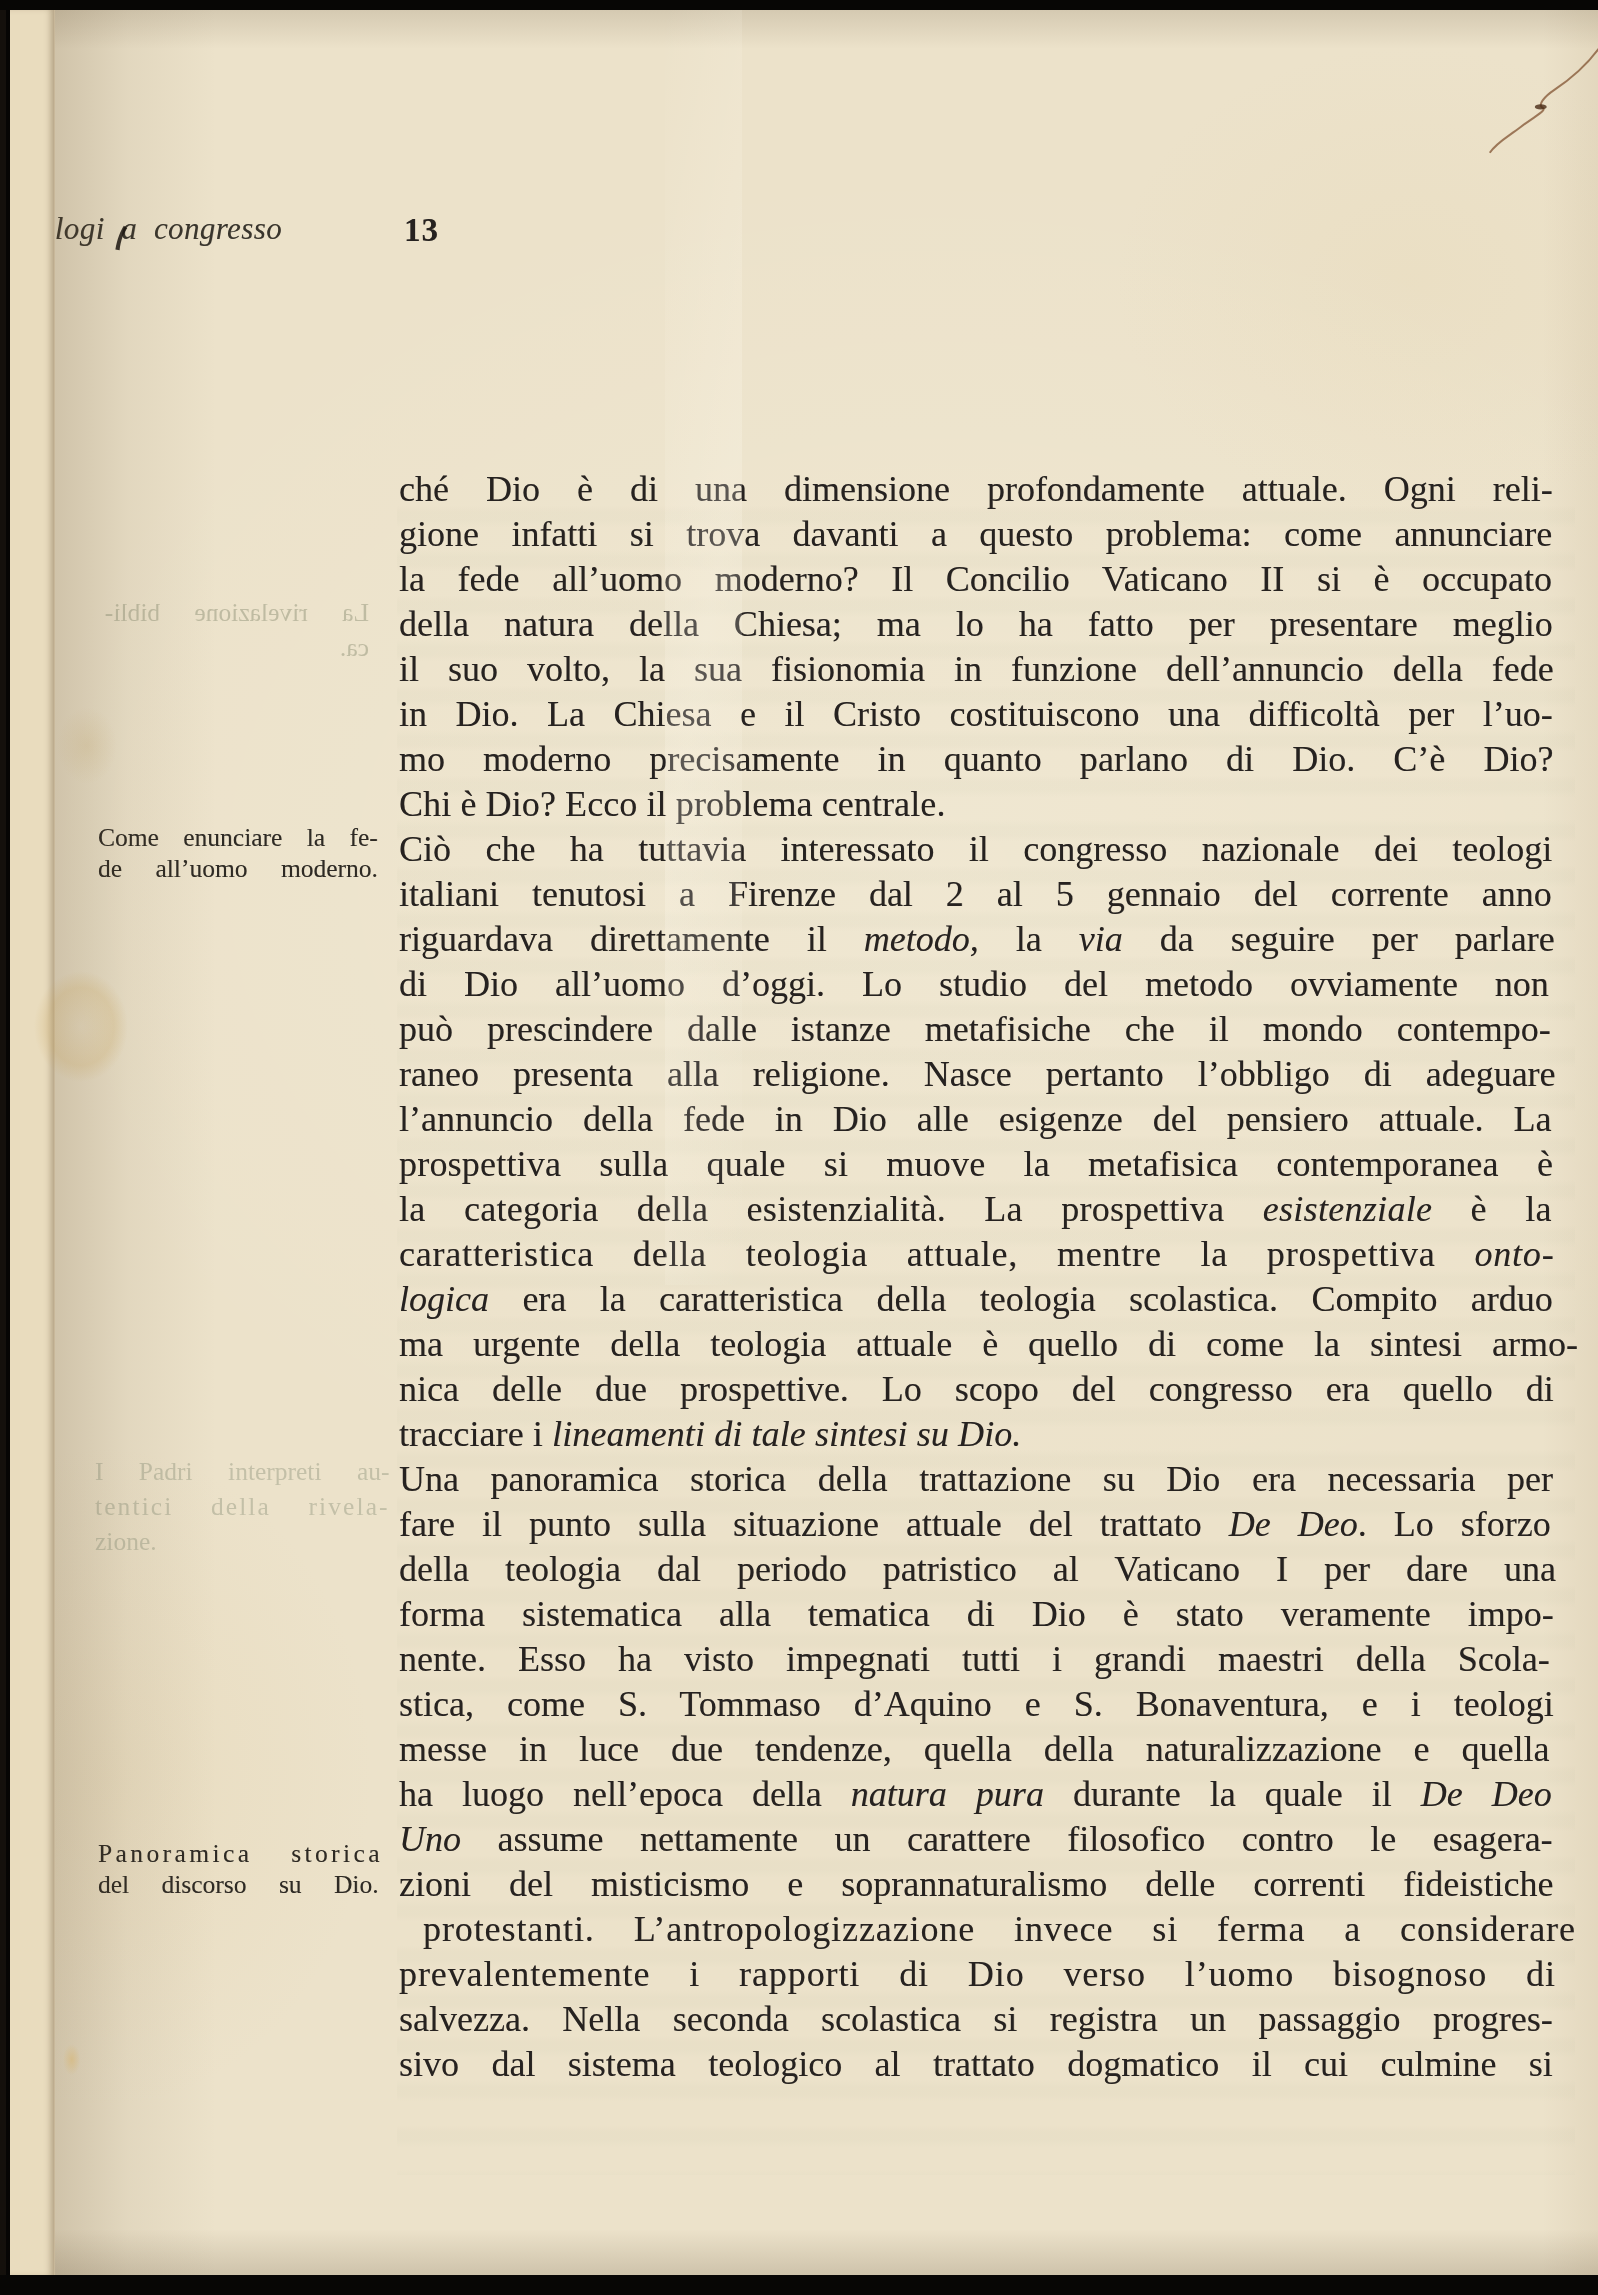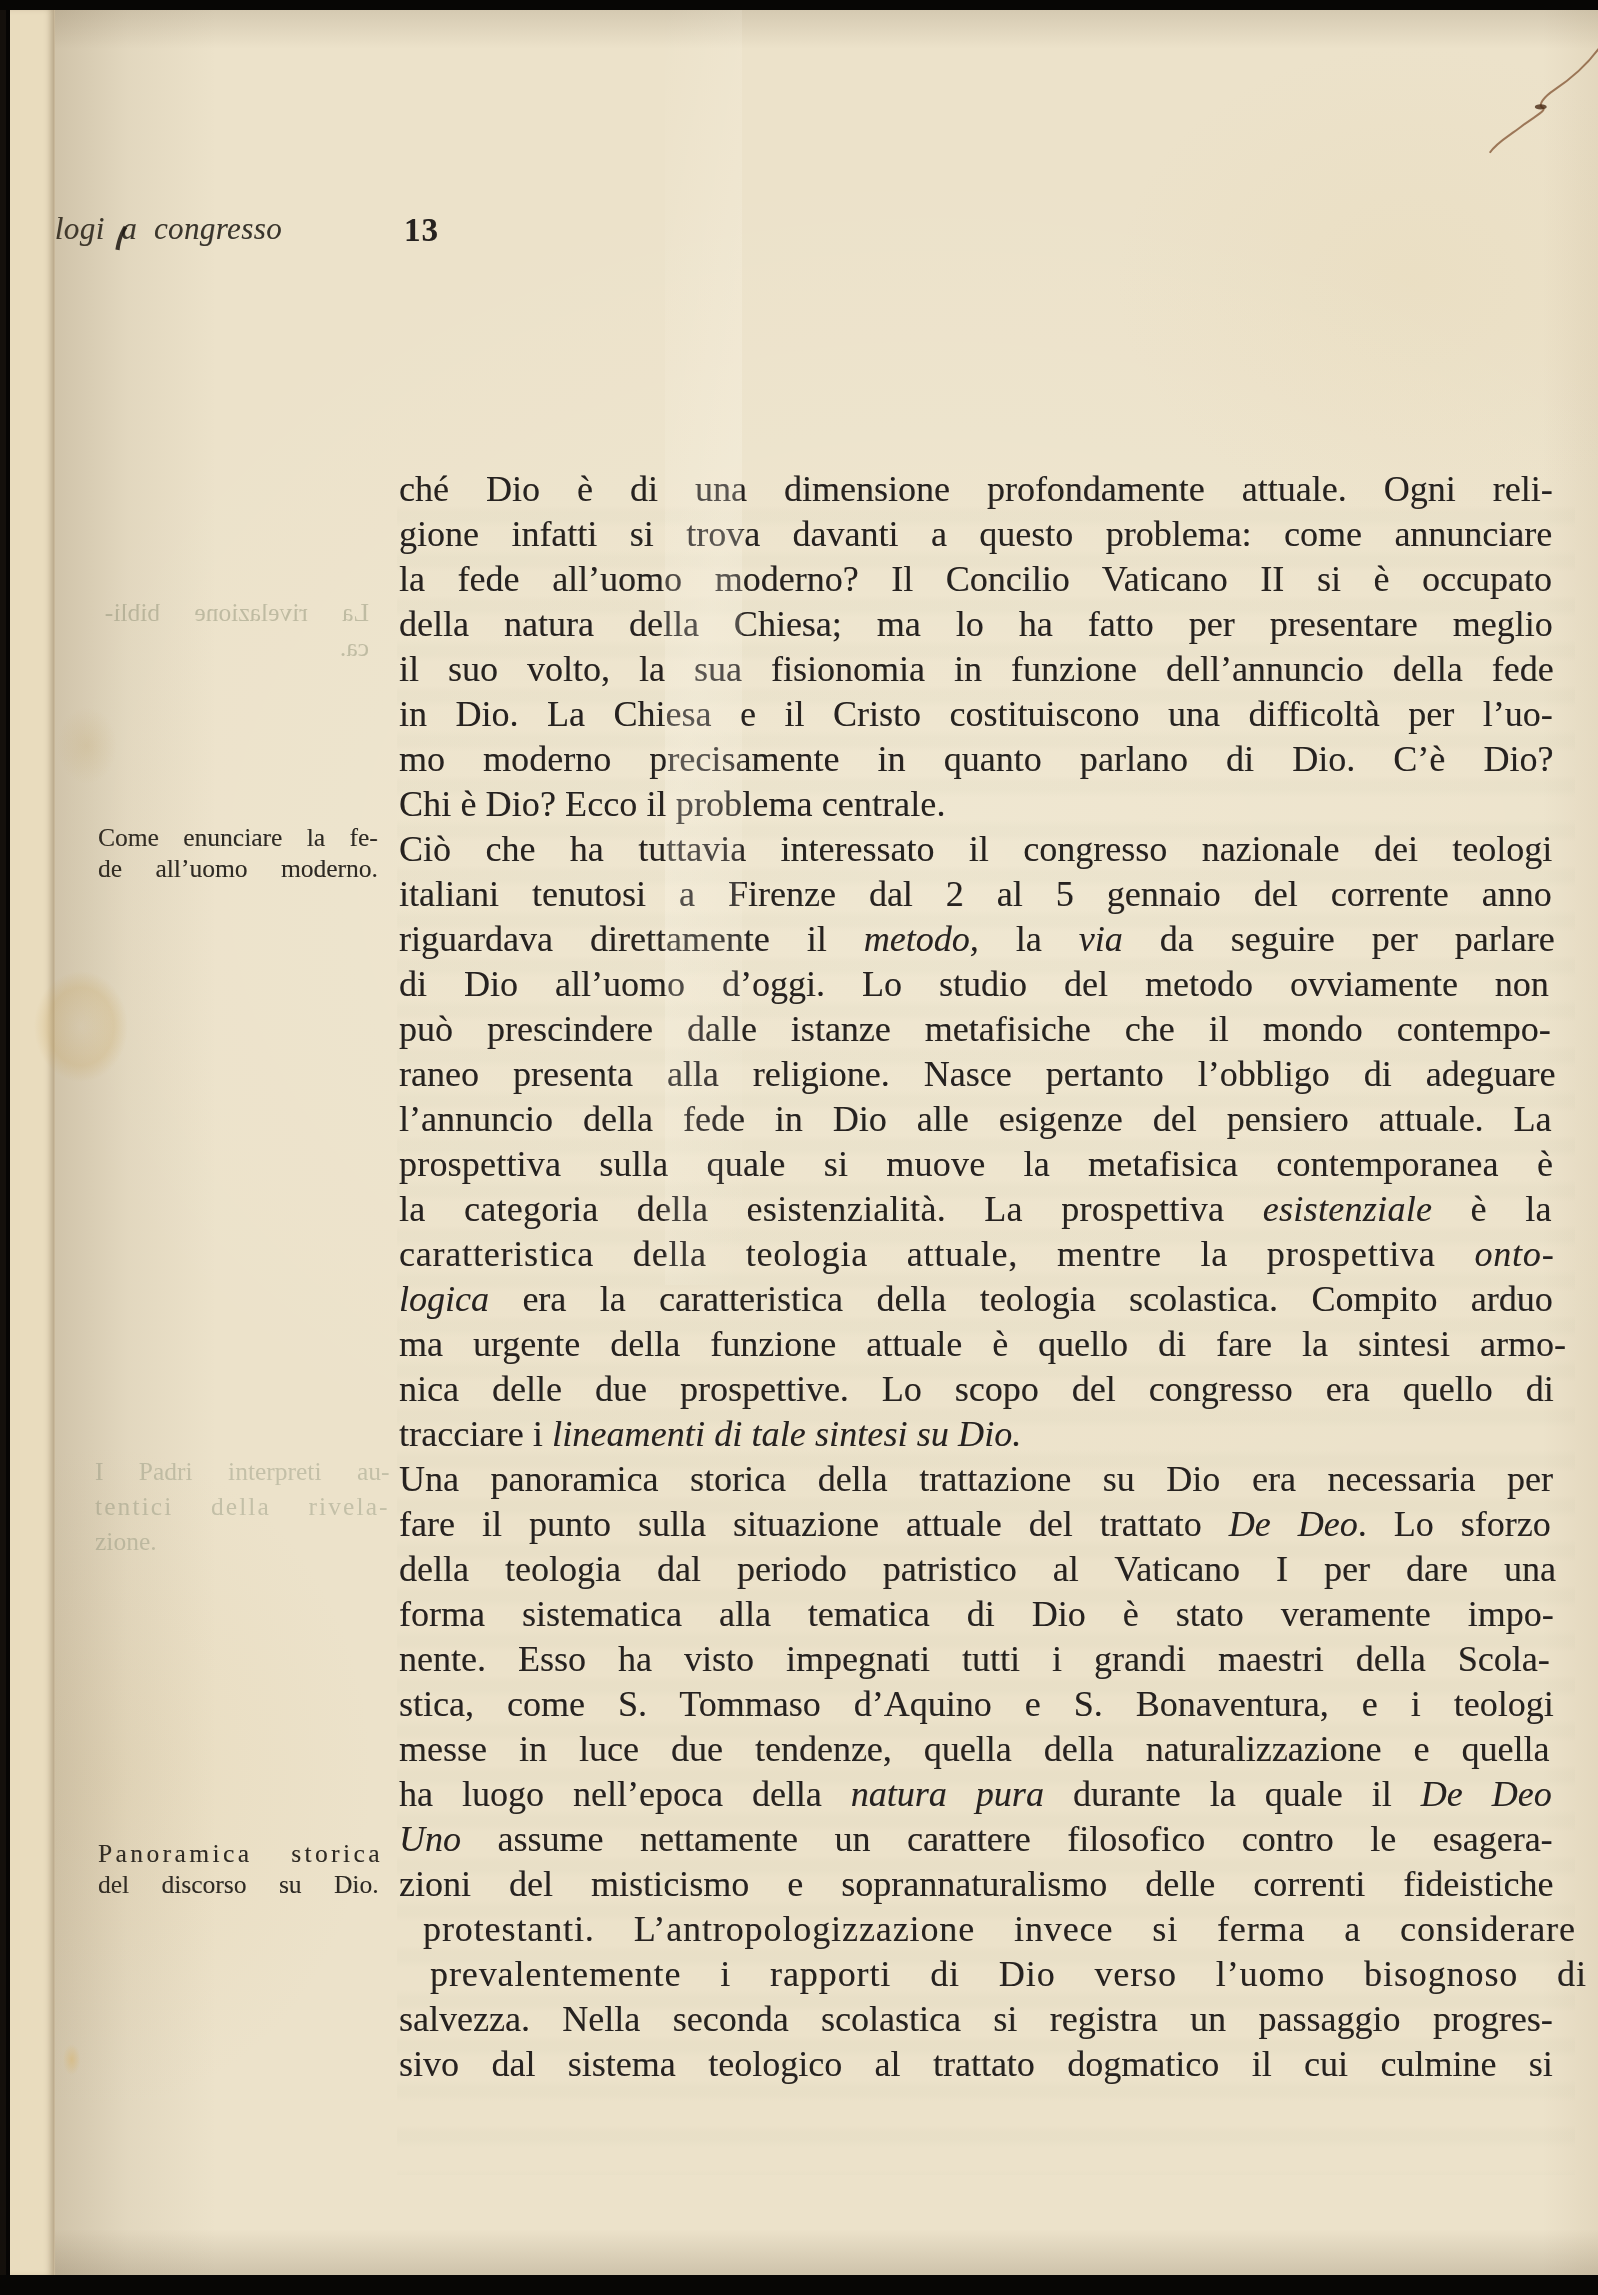--- a/index.html
+++ b/index.html
@@ -121,35 +121,35 @@
         <div class="bline"><span class="lt" style="word-spacing: 24px; letter-spacing: 0px;">italiani tenutosi a Firenze dal 2 al 5 gennaio del corrente anno</span></div>
         <div class="bline"><span class="lt" style="word-spacing: 28px; letter-spacing: 0px;">riguardava direttamente il <em>metodo,</em> la <em>via</em> da seguire per parlare</span></div>
         <div class="bline"><span class="lt" style="word-spacing: 28px; letter-spacing: 0px;">di Dio all’uomo d’oggi. Lo studio del metodo ovviamente non</span></div>
         <div class="bline"><span class="lt" style="word-spacing: 25px; letter-spacing: 0px;">può prescindere dalle istanze metafisiche che il mondo contempo-</span></div>
         <div class="bline"><span class="lt" style="word-spacing: 25px; letter-spacing: 0px;">raneo presenta alla religione. Nasce pertanto l’obbligo di adeguare</span></div>
         <div class="bline"><span class="lt" style="word-spacing: 21px; letter-spacing: 0px;">l’annuncio della fede in Dio alle esigenze del pensiero attuale. La</span></div>
         <div class="bline"><span class="lt" style="word-spacing: 29px; letter-spacing: 0.2px;">prospettiva sulla quale si muove la metafisica contemporanea è</span></div>
         <div class="bline"><span class="lt" style="word-spacing: 29px; letter-spacing: 0.3px;">la categoria della esistenzialità. La prospettiva <em>esistenziale</em> è la</span></div>
         <div class="bline"><span class="lt" style="word-spacing: 29px; letter-spacing: 0.8px;">caratteristica della teologia attuale, mentre la prospettiva <em>onto-</em></span></div>
         <div class="bline"><span class="lt" style="word-spacing: 24.4px; letter-spacing: 0px;"><em>logica</em> era la caratteristica della teologia scolastica. Compito arduo</span></div>
-        <div class="bline"><span class="lt" style="word-spacing: 21px; letter-spacing: 0px;">ma urgente della funzione attuale è quello di fare la sintesi armo-</span></div>
+        <div class="bline"><span class="lt" style="word-spacing: 21px; letter-spacing: 0px;">ma urgente della teologia attuale è quello di come la sintesi armo-</span></div>
         <div class="bline"><span class="lt" style="word-spacing: 24px; letter-spacing: 0px;">nica delle due prospettive. Lo scopo del congresso era quello di</span></div>
         <div class="bline end pend"><span class="lt">tracciare i <em>lineamenti di tale sintesi su Dio.</em></span></div>
         <div class="bline"><span class="lt" style="word-spacing: 22.6px; letter-spacing: 0px;">Una panoramica storica della trattazione su Dio era necessaria per</span></div>
         <div class="bline"><span class="lt" style="word-spacing: 18px; letter-spacing: 0px;">fare il punto sulla situazione attuale del trattato <em>De Deo</em>. Lo sforzo</span></div>
         <div class="bline"><span class="lt" style="word-spacing: 27px; letter-spacing: 0px;">della teologia dal periodo patristico al Vaticano I per dare una</span></div>
         <div class="bline"><span class="lt" style="word-spacing: 28px; letter-spacing: 0px;">forma sistematica alla tematica di Dio è stato veramente impo-</span></div>
         <div class="bline"><span class="lt" style="word-spacing: 23px; letter-spacing: 0px;">nente. Esso ha visto impegnati tutti i grandi maestri della Scola-</span></div>
         <div class="bline"><span class="lt" style="word-spacing: 24px; letter-spacing: 0px;">stica, come S. Tommaso d’Aquino e S. Bonaventura, e i teologi</span></div>
         <div class="bline"><span class="lt" style="word-spacing: 23px; letter-spacing: 0px;">messe in luce due tendenze, quella della naturalizzazione e quella</span></div>
         <div class="bline"><span class="lt" style="word-spacing: 20px; letter-spacing: 0px;">ha luogo nell’epoca della <em>natura pura</em> durante la quale il <em>De Deo</em></span></div>
         <div class="bline"><span class="lt" style="word-spacing: 27.5px; letter-spacing: 0px;"><em>Uno</em> assume nettamente un carattere filosofico contro le esagera-</span></div>
         <div class="bline"><span class="lt" style="word-spacing: 29px; letter-spacing: 0.01px;">zioni del misticismo e soprannaturalismo delle correnti fideistiche</span></div>
         <div class="bline"><span class="lt" style="word-spacing: 29px; letter-spacing: 0.9px; margin-left: 24px;">protestanti. L’antropologizzazione invece si ferma a considerare</span></div>
-        <div class="bline"><span class="lt" style="word-spacing: 29px; letter-spacing: 0.9px; margin-left: 31px;">prevalentemente i rapporti di Dio verso l’uomo bisognoso di</span></div>
+        <div class="bline"><span class="lt" style="word-spacing: 29px; letter-spacing: 0.9px;">prevalentemente i rapporti di Dio verso l’uomo bisognoso di</span></div>
         <div class="bline"><span class="lt" style="word-spacing: 23.4px; letter-spacing: 0px;">salvezza. Nella seconda scolastica si registra un passaggio progres-</span></div>
         <div class="bline"><span class="lt" style="word-spacing: 23.4px; letter-spacing: 0px;">sivo dal sistema teologico al trattato dogmatico il cui culmine si</span></div>
       </div>
   </div>
 
   <div class="left-black"></div>
   <div class="bar top"></div>
   <div class="bar bottom"></div>
 </div>
 

